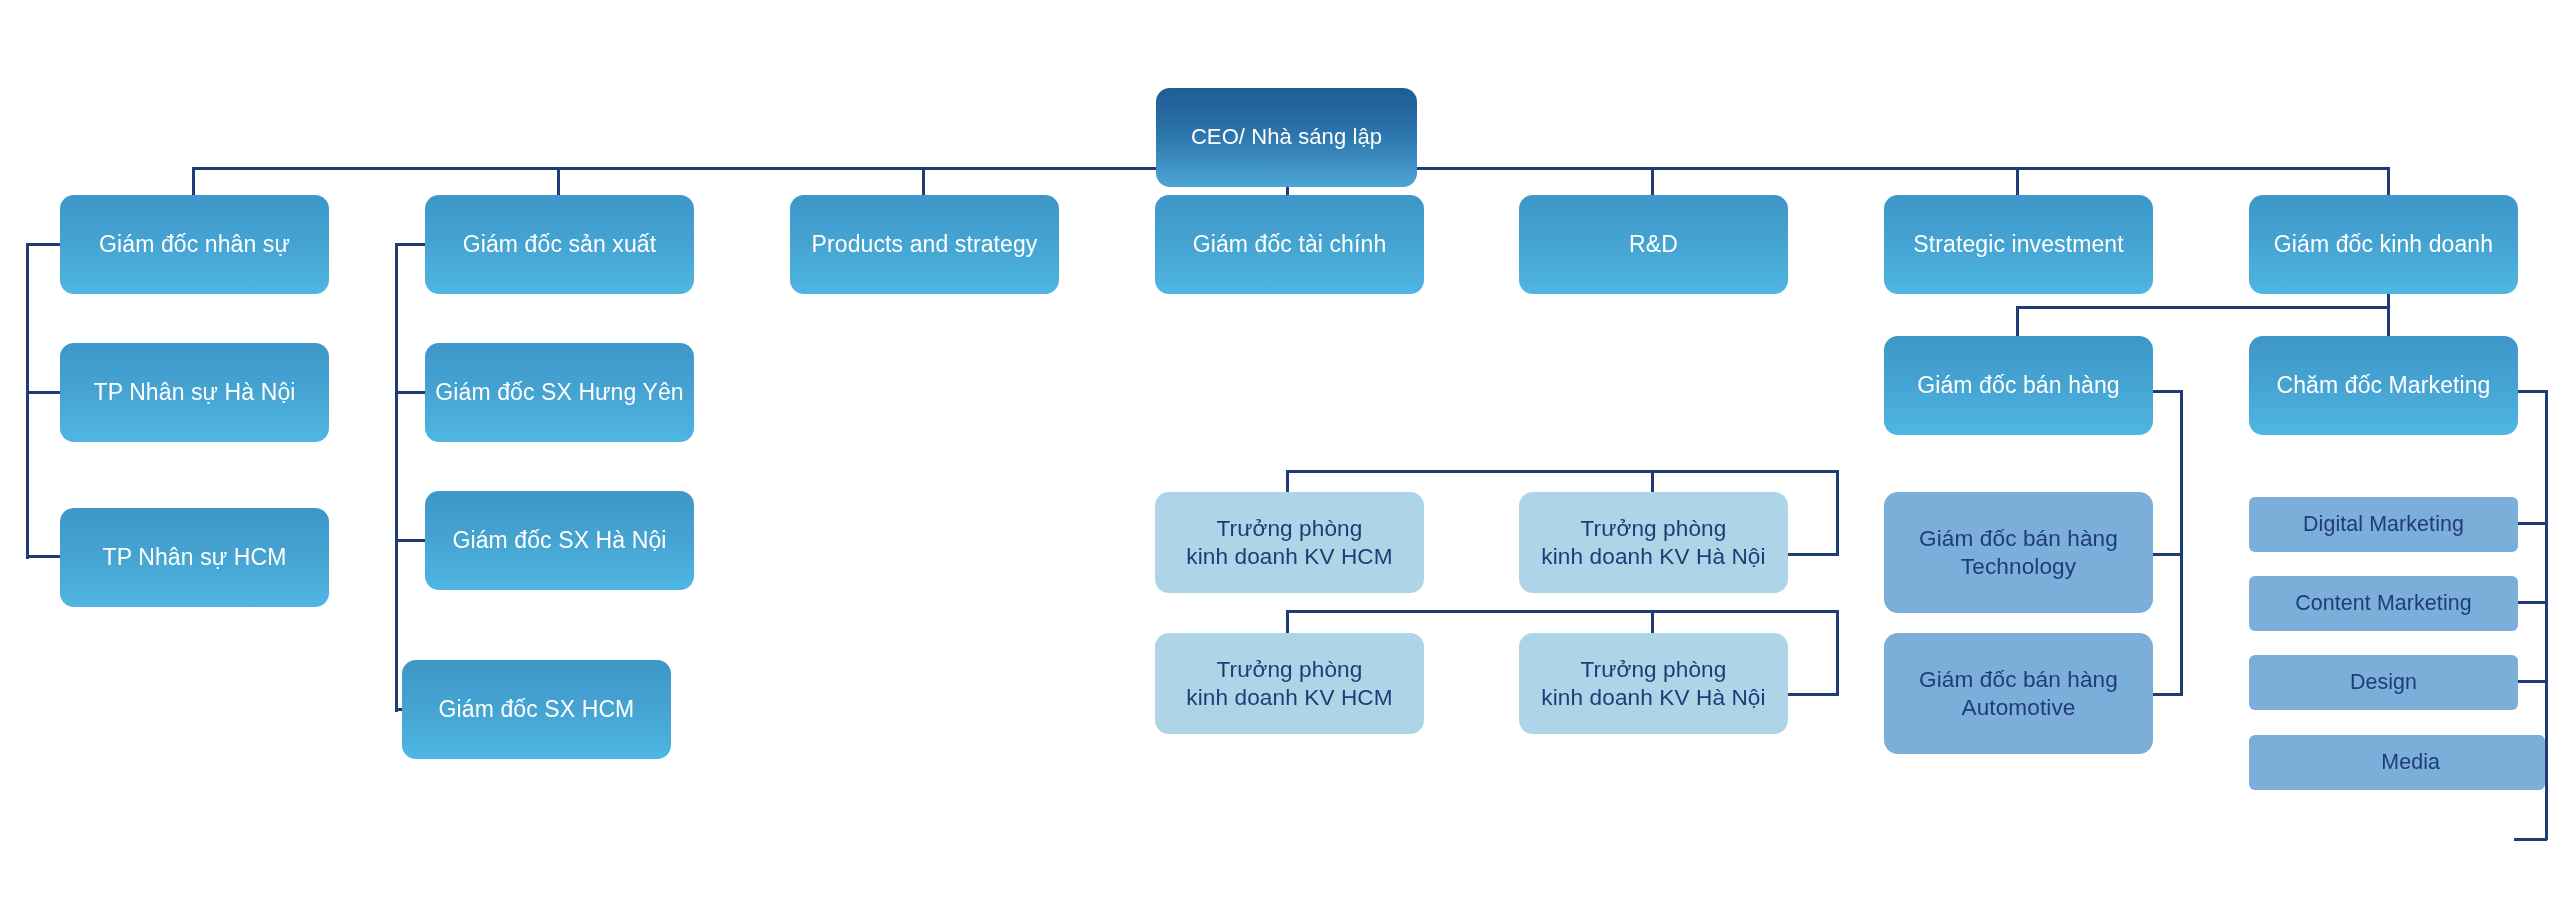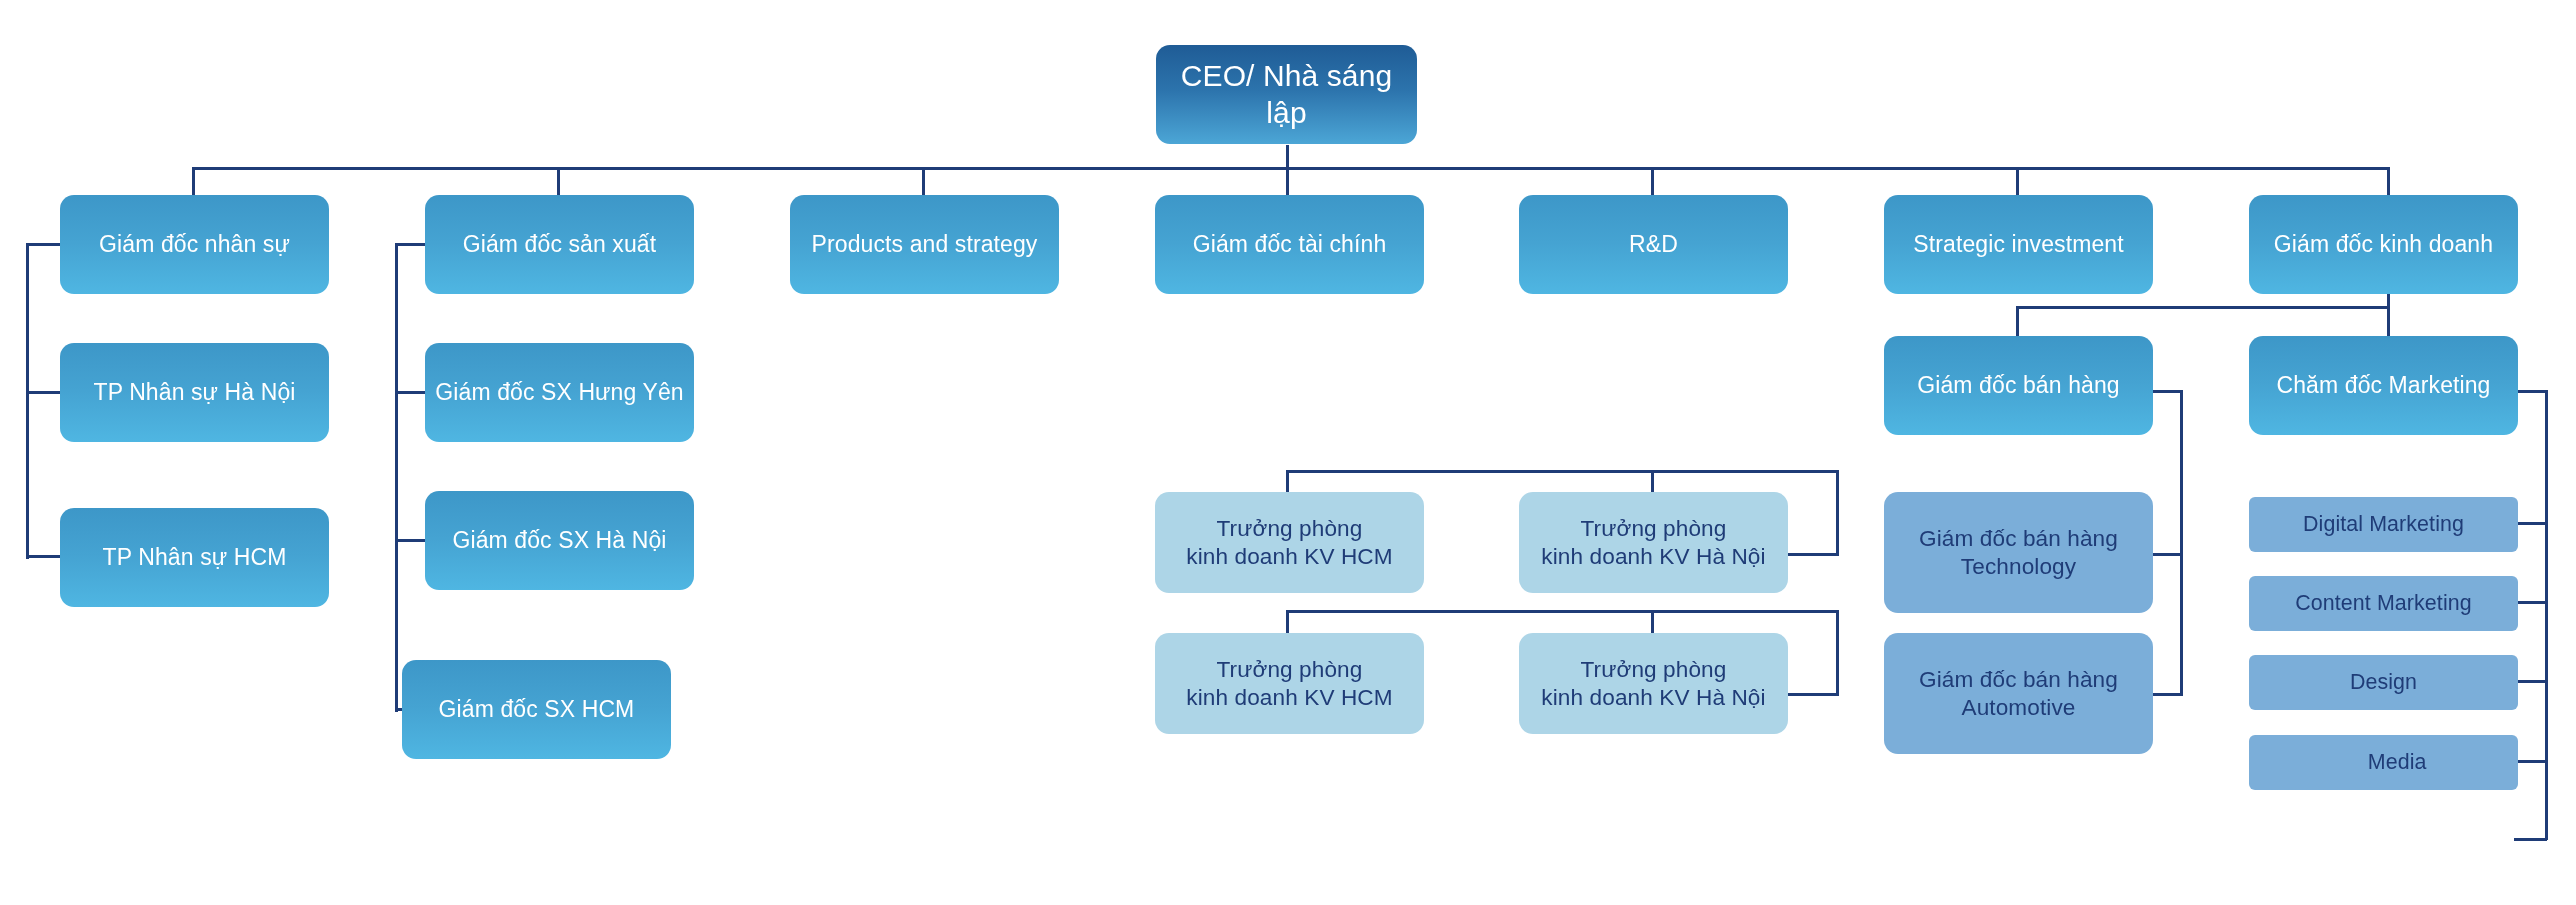--- a/index.html
+++ b/index.html
@@ -30,21 +30,22 @@
     border-radius:14px;
     line-height:1.22;
     padding:2.5px 8.8px;
     white-space:pre-line;
     letter-spacing:0.1px;
   }
   
   .t-ceo{
     background:linear-gradient(180deg,#1F5C96 0%,#2C73AC 45%,#4CA6D6 100%);
     color:#ffffff;
-    font-size:30px;
+    font-size:22px;
+    margin-top:43px;
   }
   
   .t-primary{
     background:linear-gradient(180deg,#3D97C8 0%,#45A3D2 48%,#4FB6E2 100%);
     color:#ffffff;
     font-size:23px;
   }
   
   .t-pale{
     background:#ADD5E7;
@@ -148,16 +149,16 @@
   <div class="node t-steel" style="left:1884px;top:633px;width:269px;height:121px;">Giám đốc bán hàng
 Automotive</div>
   <div class="node t-pale" style="left:1155px;top:633px;width:269px;height:101px;">Trưởng phòng
 kinh doanh KV HCM</div>
   <div class="node t-pale" style="left:1519px;top:633px;width:269px;height:101px;">Trưởng phòng
 kinh doanh KV Hà Nội</div>
 
   <div class="node t-steel small" style="left:2249px;top:497px;width:269px;height:55px;">Digital Marketing</div>
   <div class="node t-steel small" style="left:2249px;top:576px;width:269px;height:55px;">Content Marketing</div>
   <div class="node t-steel small" style="left:2249px;top:655px;width:269px;height:55px;">Design</div>
-  <div class="node t-steel small" style="left:2249px;top:735px;width:269px;height:55px;padding-left:36px;">Media</div>
+  <div class="node t-steel small" style="left:2249px;top:735px;width:296px;height:55px;padding-left:36px;">Media</div>
 
 </div>
 
 
 </body></html>

